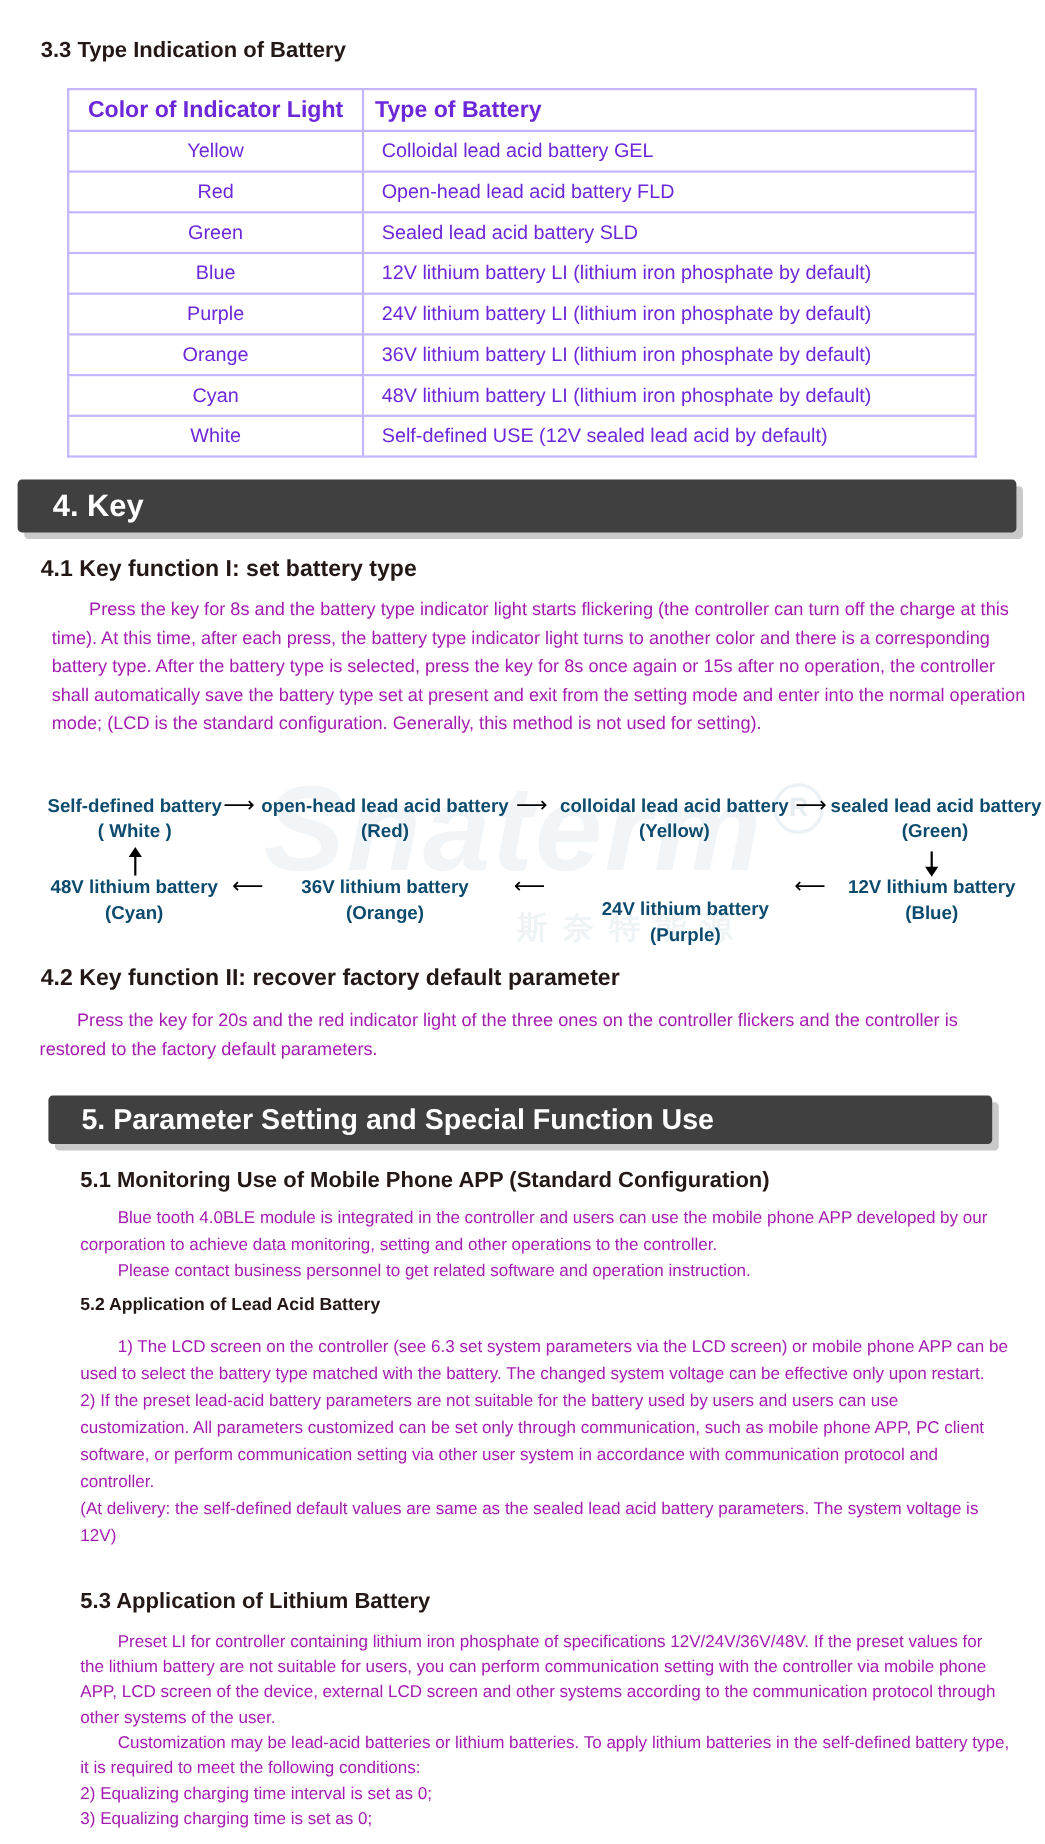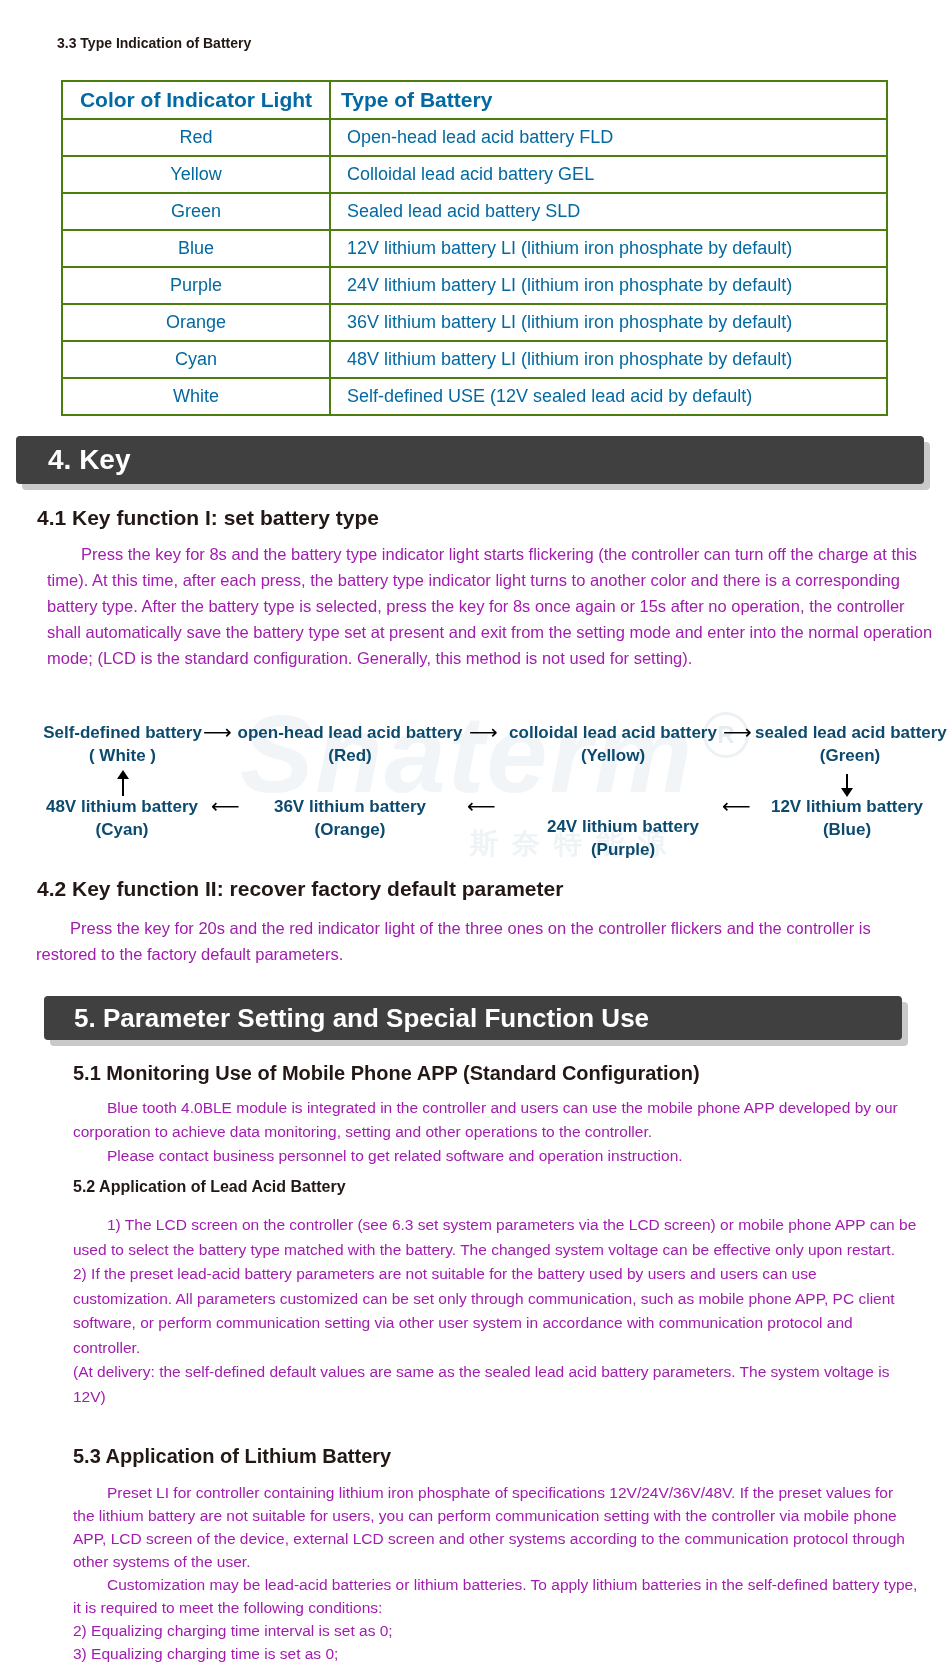--- a/index.html
+++ b/index.html
@@ -1,24 +1,24 @@
 <!DOCTYPE html>
 <html><head>
 <meta charset="utf-8">
 <style>
   * { box-sizing: border-box; margin: 0; padding: 0; }
   html, body { width: 950px; height: 1676px; overflow: hidden; background: #ffffff; }
   body { position: relative; font-family: "Liberation Sans", sans-serif; color: #231815; }
 
-  .h2 { position: absolute; font-weight: bold; font-size: 14px; color: #231815; white-space: nowrap; margin-left: 20px; }
+  .h2 { position: absolute; font-weight: bold; font-size: 20px; color: #231815; white-space: nowrap; }
   .h3 { position: absolute; font-weight: bold; font-size: 21px; color: #231815; white-space: nowrap; }
 
   
   .bat-table { position: absolute; left: 61px; top: 80px; width: 827px; border-collapse: collapse; }
-  .bat-table td, .bat-table th { border: 2px solid #4d7c0f; height: 37px; font-size: 18px; color: #0369a1; }
+  .bat-table td, .bat-table th { border: 2px solid #c4b5fd; height: 37px; font-size: 18px; color: #6d28d9; }
   .bat-table th { font-weight: bold; font-size: 21px; text-align: left; padding-left: 10px; height: 38px; }
   .bat-table th.c1 { text-align: center; padding-left: 0; width: 268px; }
   .bat-table td.c1 { text-align: center; width: 268px; }
   .bat-table td.c2 { padding-left: 16px; }
 
   
   .banner { position: absolute; background: #404040; color: #fff; font-weight: bold; border-radius: 4px;
             box-shadow: 6px 6px 0 #c9c9c9; white-space: nowrap; }
   .banner span { position: absolute; top: 50%; transform: translateY(-50%); }
 
@@ -44,26 +44,26 @@
 
 <table class="bat-table">
   <thead>
     <tr>
       <th class="c1">Color of Indicator Light</th>
       <th>Type of Battery</th>
     </tr>
   </thead>
   <tbody>
     <tr>
+        <td class="c1">Yellow</td>
+        <td class="c2">Colloidal lead acid battery GEL</td>
+      </tr>
+    <tr>
         <td class="c1">Red</td>
         <td class="c2">Open-head lead acid battery FLD</td>
-      </tr>
-    <tr>
-        <td class="c1">Yellow</td>
-        <td class="c2">Colloidal lead acid battery GEL</td>
       </tr>
     <tr>
         <td class="c1">Green</td>
         <td class="c2">Sealed lead acid battery SLD</td>
       </tr>
     <tr>
         <td class="c1">Blue</td>
         <td class="c2">12V lithium battery LI (lithium iron phosphate by default)</td>
       </tr>
     <tr>

